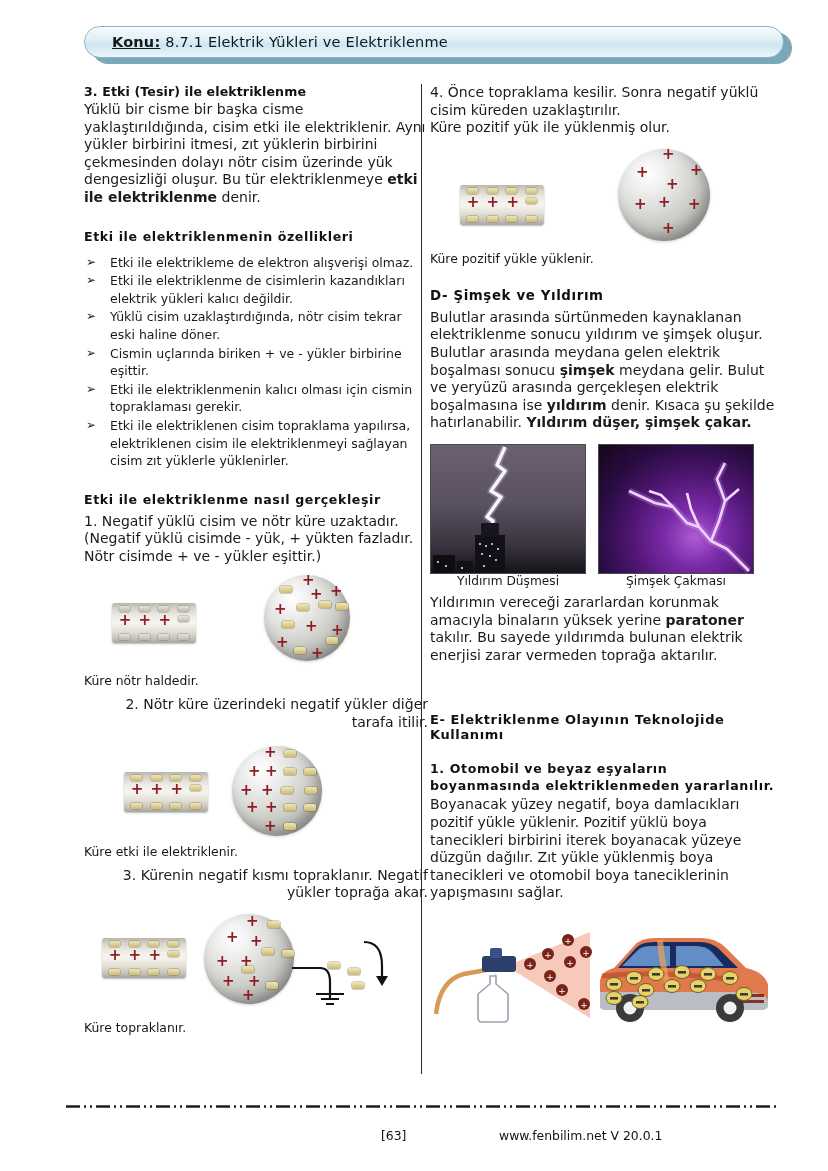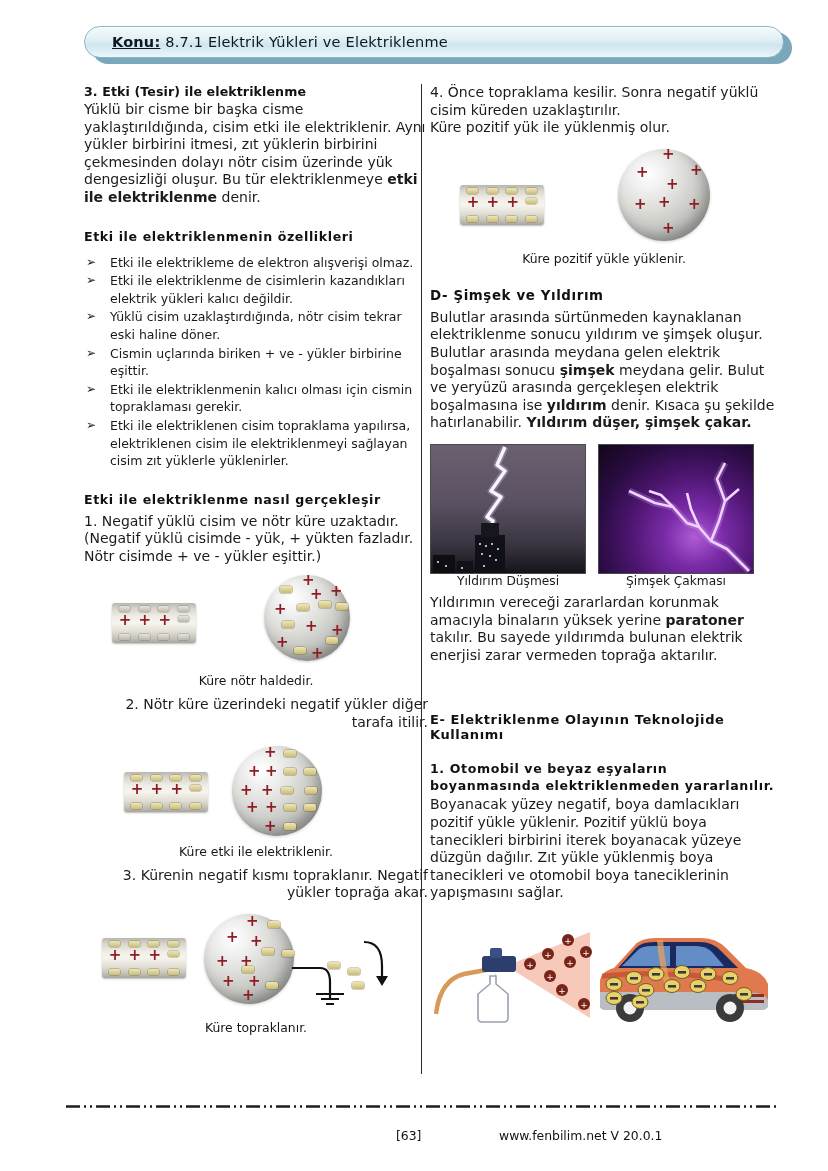--- a/index.html
+++ b/index.html
@@ -65,21 +65,21 @@
     position:relative; padding-left:26px; font-size:12.5px;
     line-height:17.6px; margin-bottom:1px;
   }
   ul.arrows li .bullet {
     position:absolute; left:2px; top:0px; font-size:12px; color:#222;
   }
 
   
   .fig { position:relative; margin:10px 0 0 0; }
   .fig-caption {
-    text-align:center; font-size:12.4px; margin-top:6px; color:#161616;
+    font-size:12.4px; margin-top:6px; color:#161616;
   }
   .fig-row { position:relative; height:96px; }
 
   
   .rod {
     position:absolute; width:84px; height:40px;
     border-radius:3px;
     background:linear-gradient(180deg,#b9b6ad 0%,#d8d5cc 14%,#efede6 34%,
                #f6f4ee 50%,#e3e0d7 70%,#c6c3b9 88%,#a8a59c 100%);
     box-shadow:0 1px 2px rgba(0,0,0,.28);
@@ -143,21 +143,21 @@
   .car-fig { margin-top:16px; position:relative; height:110px; }
 
   
   .dashline {
     position:absolute; left:60px; top:1093px; width:712px; height:3px;
   }
   .footer {
     position:absolute; left:0; top:1128px; width:828px;
     font-size:12.4px; color:#121212;
   }
-  .footer .pg  { position:absolute; left:390px; top:0; }
+  .footer .pg  { position:absolute; left:375px; top:0; }
   .footer .url { position:absolute; left:493px; top:0; white-space:nowrap; }
 </style>
 </head>
 <body>
 
 <div class="page">
 
   <div class="banner-wrap">
     <div class="banner-shadow"></div>
     <div class="banner"></div>

